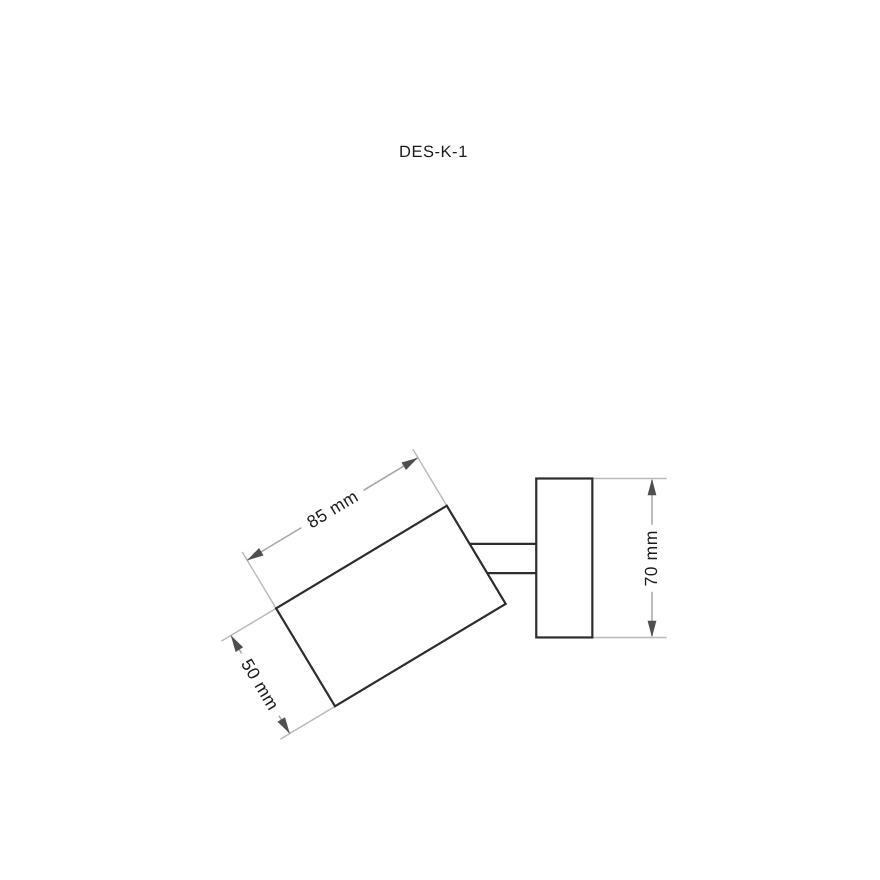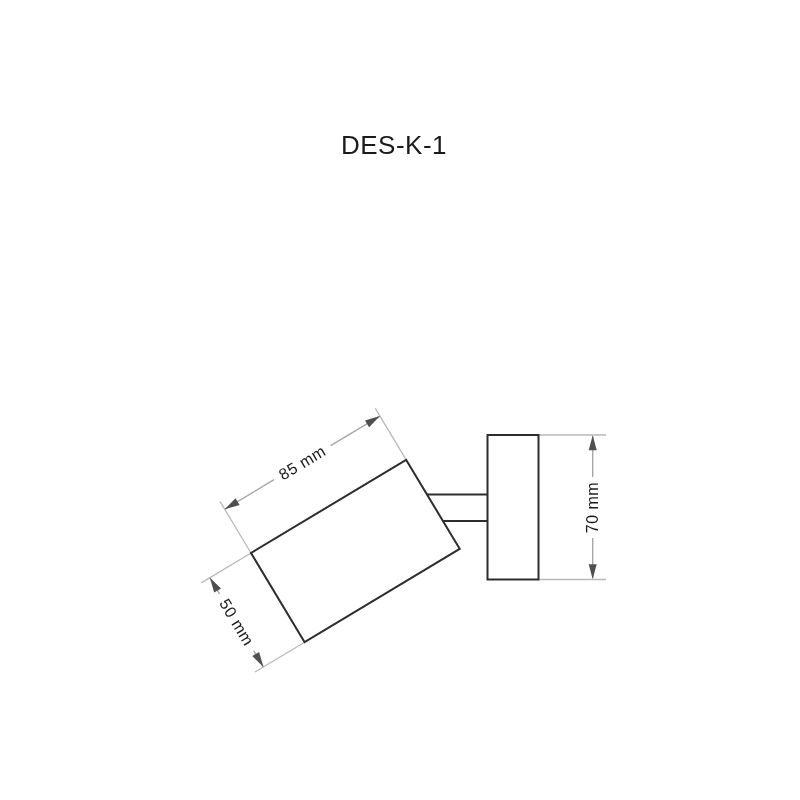--- a/index.html
+++ b/index.html
@@ -19,21 +19,21 @@
   }
   .canvas {
     position: relative;
     width: 800px; height: 800px;
     background: var(--background);
   }
   .drawing-title {
     position: absolute;
     top: 130px; left: 0; width: 788px;
     text-align: center;
-    font-size: 26px;
+    font-size: 15px;
     letter-spacing: 0.5px;
     color: var(--label-text);
   }
   svg.drawing { position: absolute; top: 0; left: 0; }
   .outline  { fill: #ffffff; stroke: var(--outline); stroke-width: 2; }
   .edge     { fill: none; stroke: var(--outline); stroke-width: 2; stroke-linecap: butt; }
   .ext      { stroke: var(--extension-line); stroke-width: 1.3; }
   .dim      { stroke: var(--dimension-line); stroke-width: 1.4; }
   .arrow    { fill: var(--arrowhead); stroke: none; }
   .dim-label {

